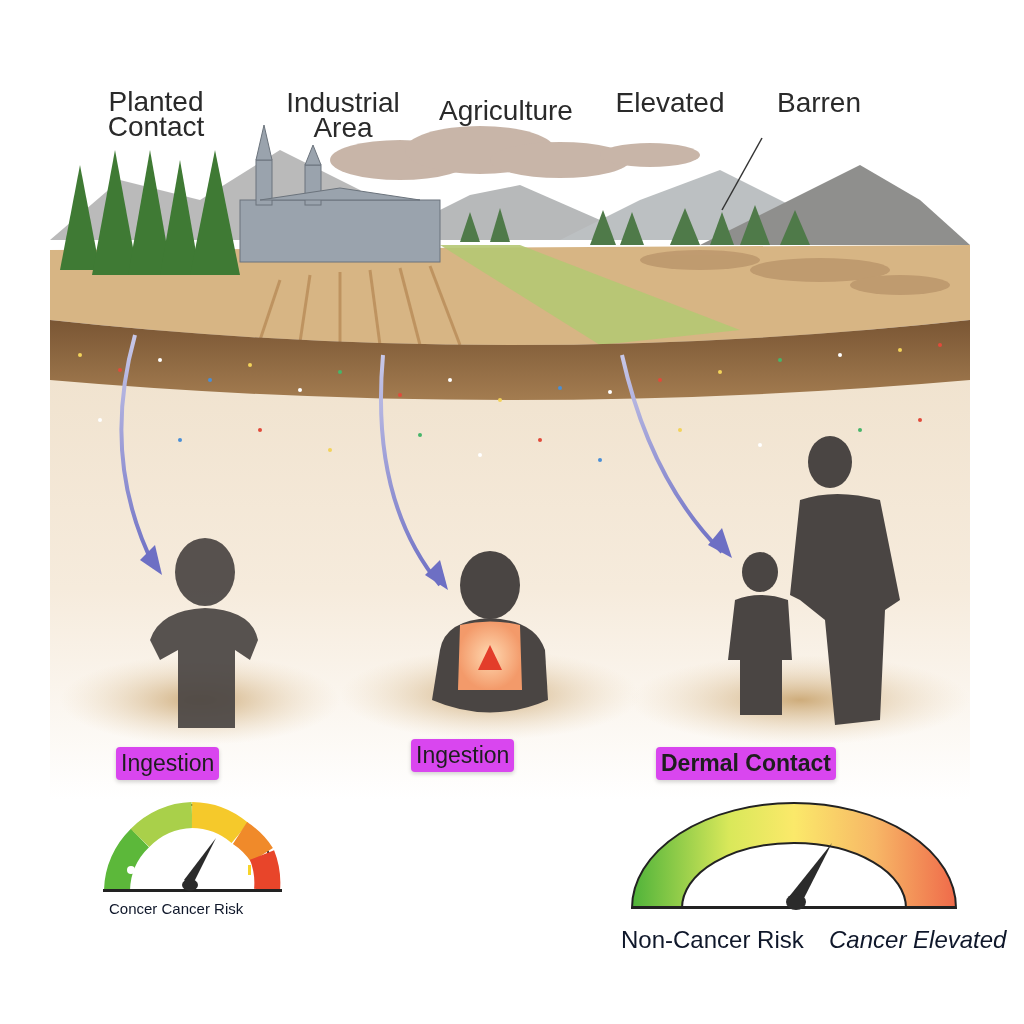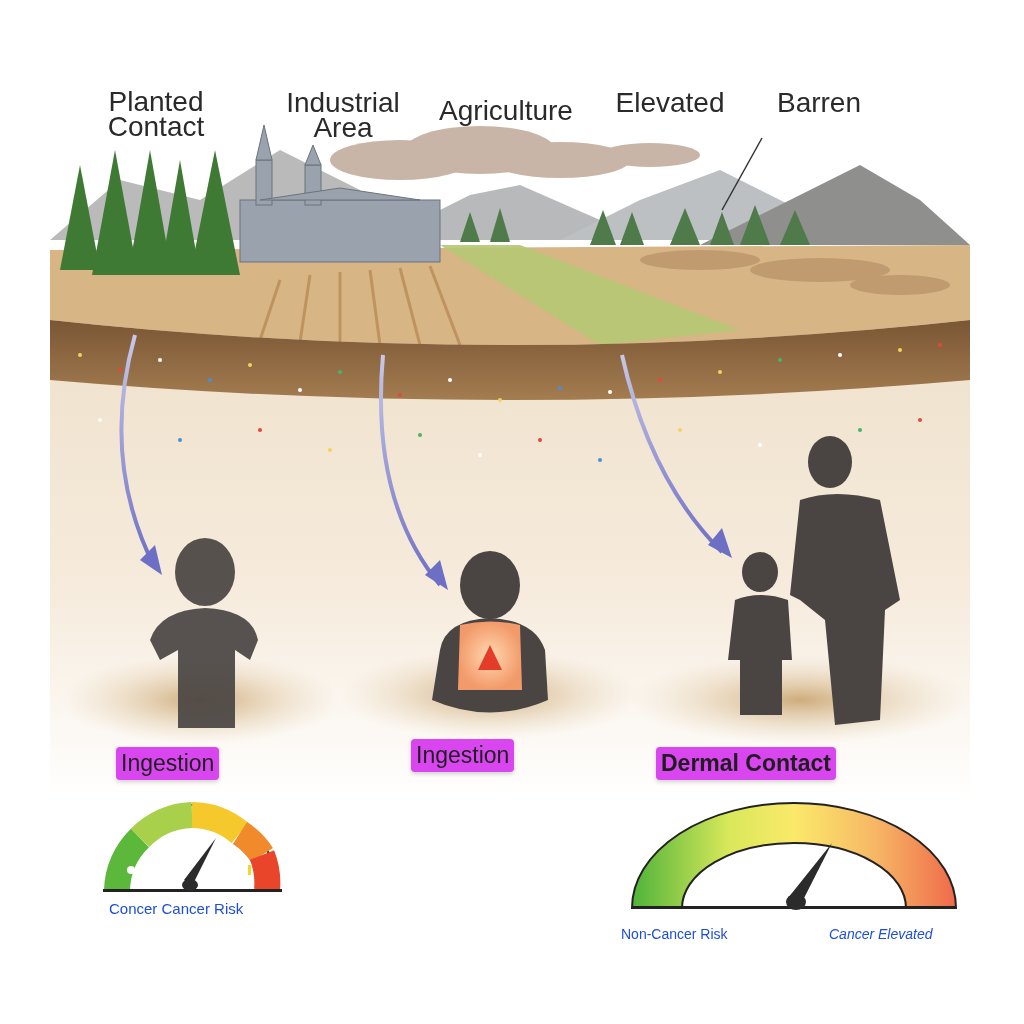--- a/index.html
+++ b/index.html
@@ -21,23 +21,23 @@
 
     
     .pathway-label {
       position: absolute; background: #d946ef; color: #1e1e1e;
       font-size: 23px; padding: 3px 5px; border-radius: 4px;
       box-shadow: 0 2px 4px rgba(0,0,0,0.18);
       white-space: nowrap;
     }
 
     .gauge-caption {
-      position: absolute; color: #1d4ed8; font-size: 15px; white-space: nowrap;
-    }
-    .gauge-caption.large { font-size: 14px; text-align: center; }
+      position: absolute; color: #0f172a; font-size: 15px; white-space: nowrap;
+    }
+    .gauge-caption.large { font-size: 24px; text-align: center; }
   </style>
 </head>
 <body>
 
 <svg id="scene" width="1024" height="800" viewBox="0 0 1024 800" xmlns="http://www.w3.org/2000/svg">
   <defs>
     <linearGradient id="sandBg" x1="0" y1="0" x2="0" y2="1">
       <stop offset="0" stop-color="#efe1cc"></stop>
       <stop offset="0.55" stop-color="#f6ebdc"></stop>
       <stop offset="1" stop-color="#ffffff"></stop>

